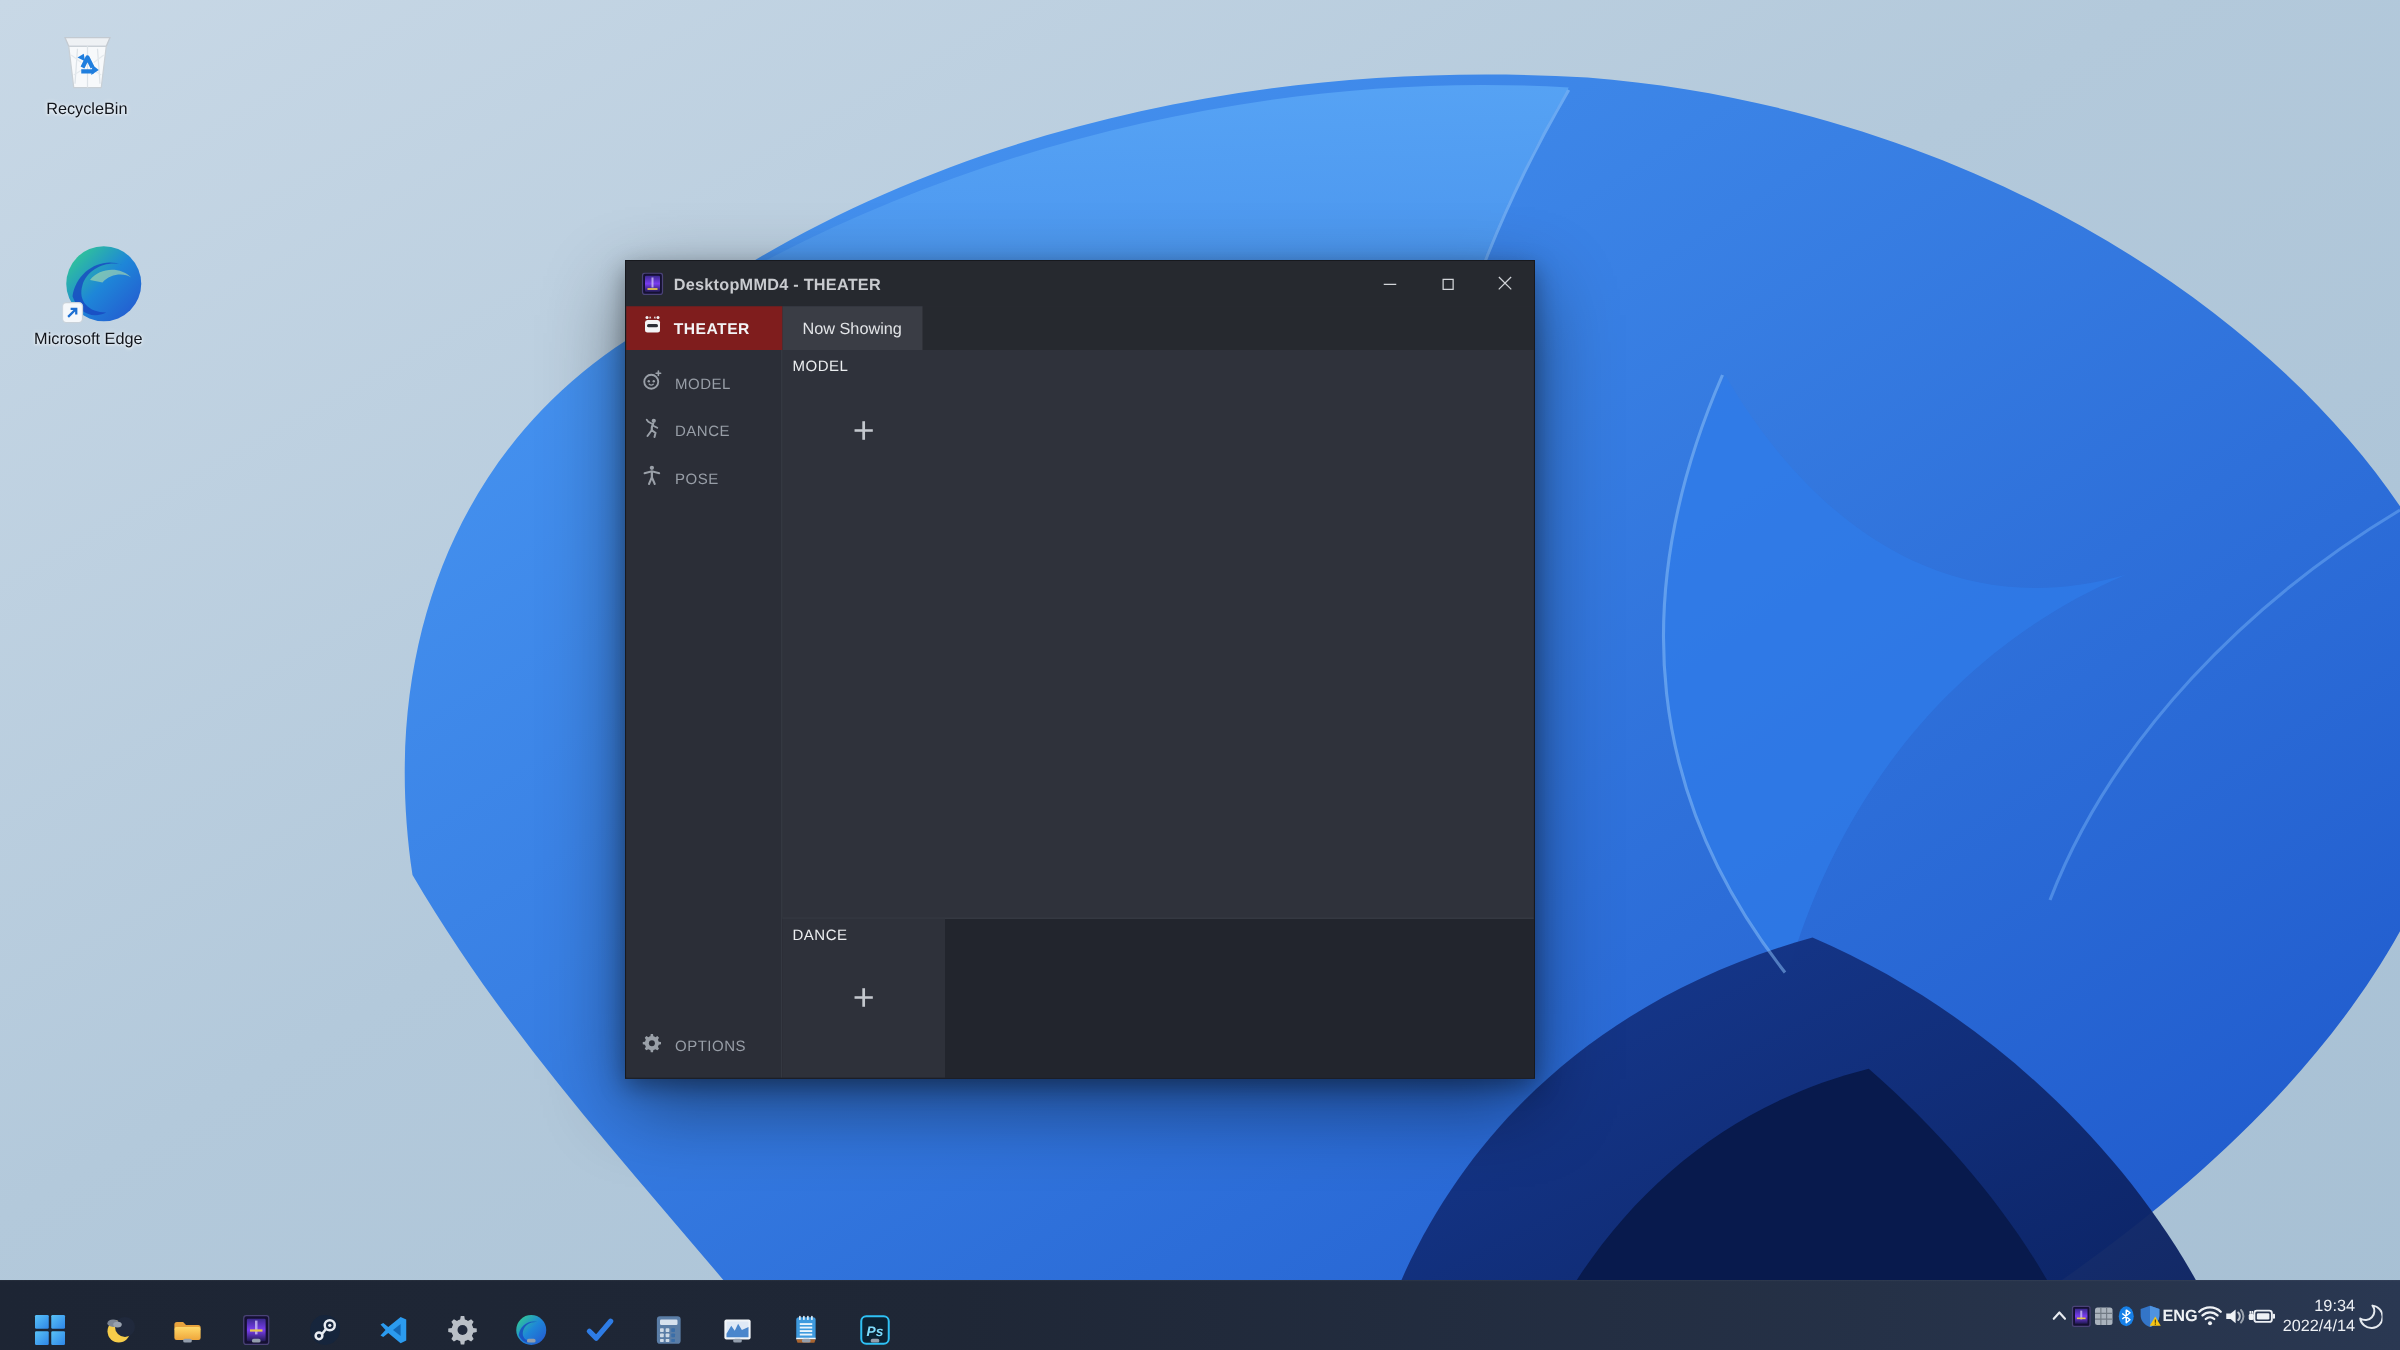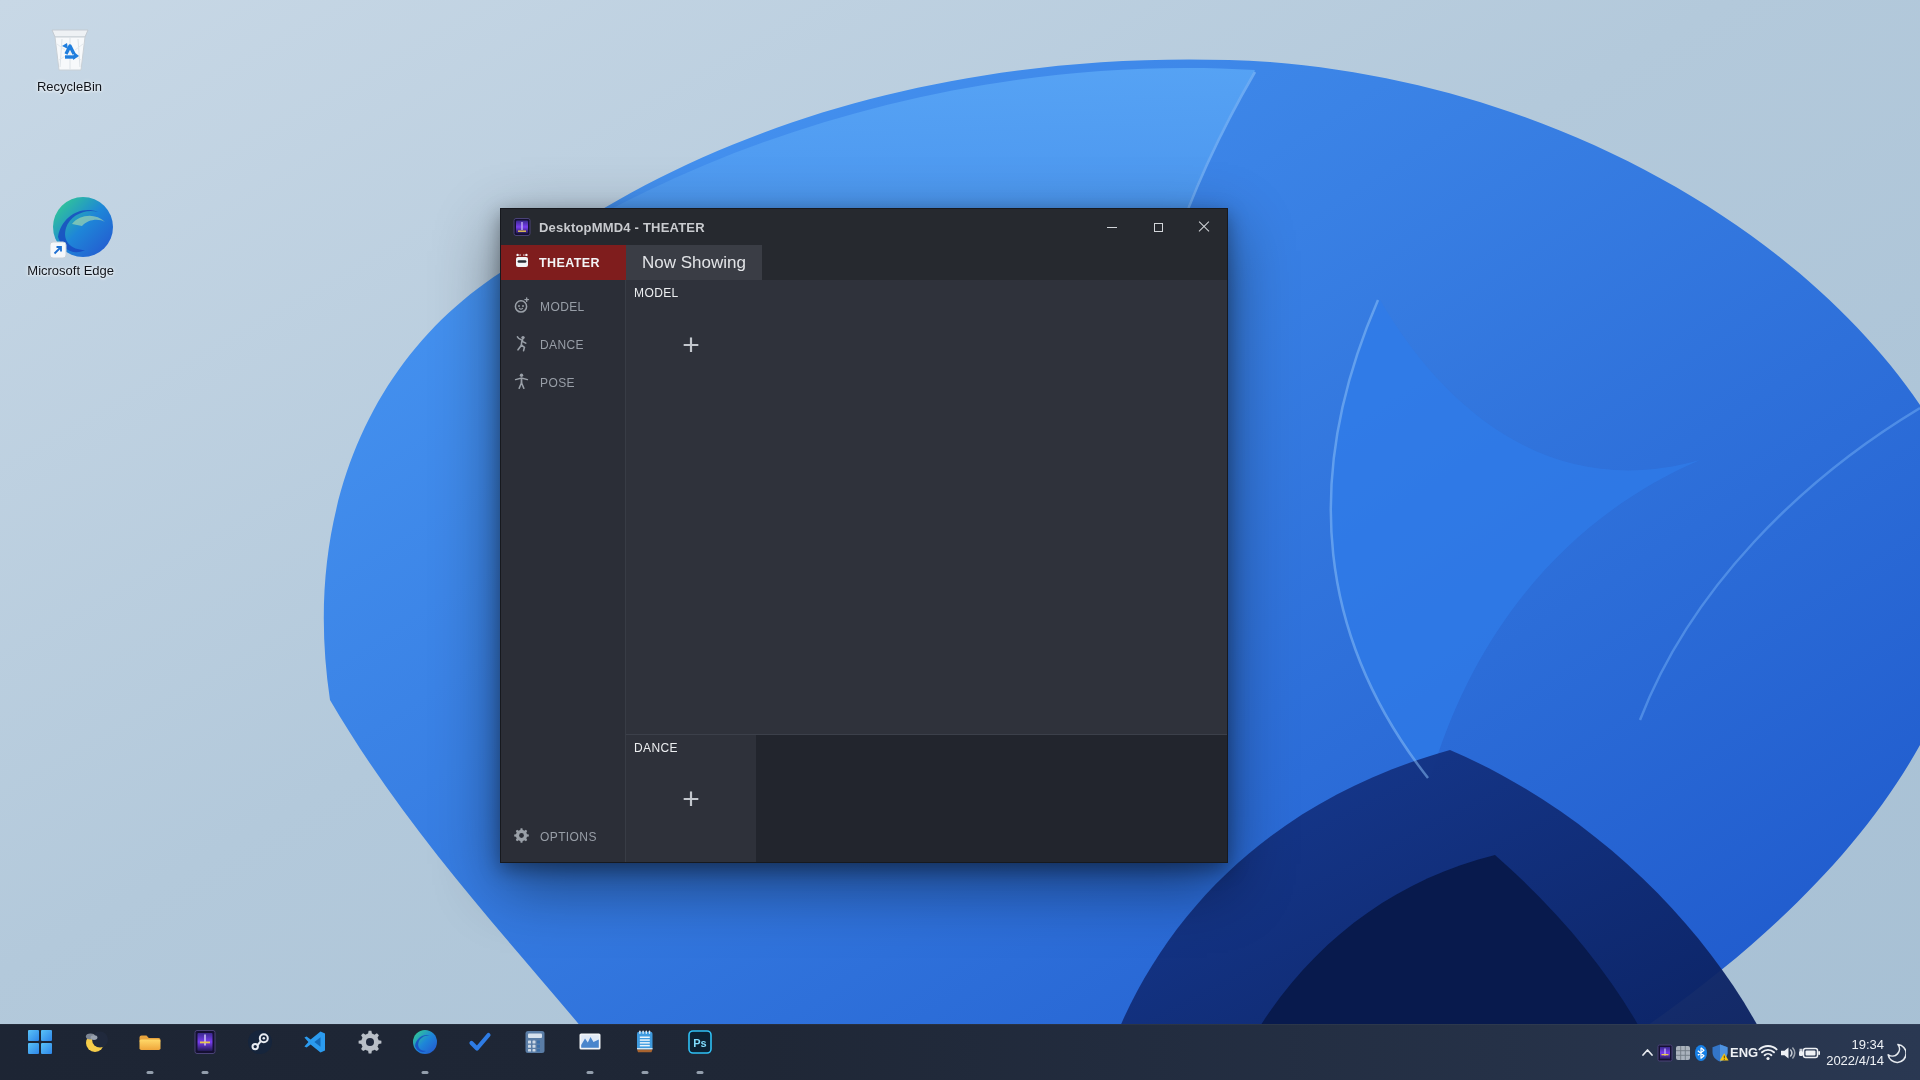--- a/index.html
+++ b/index.html
@@ -33,21 +33,21 @@
   .glyph-max { width:9px; height:9px; border:1px solid #d2d5d9; display:block; }
   .glyph-close { width:12px; height:12px; position:relative; display:block; }
   .glyph-close::before, .glyph-close::after { content:""; position:absolute; left:-1px; top:5px; width:14px; height:1.2px; background:#d2d5d9; }
   .glyph-close::before { transform:rotate(45deg); }
   .glyph-close::after { transform:rotate(-45deg); }
 
   .tabrow { height:35px; flex:0 0 35px; background:#26292f; display:flex; align-items:stretch; }
   .app-tab { width:125px; background:#7f1d1d; display:flex; align-items:center; padding-left:12px; gap:8px; }
   .app-tab .lbl { color:#f3f4f6; font-weight:bold; font-size:12.5px; letter-spacing:.4px; }
   .doc-tab { background:#3a3d45; display:flex; align-items:center; padding:0 16px; }
-  .doc-tab .lbl { color:#e2e4e7; font-size:17px; }
+  .doc-tab .lbl { color:#e2e4e7; font-size:13px; }
 
   .win-body { flex:1; display:flex; min-height:0; }
   .sidebar { width:125px; flex:0 0 125px; background:#2b2e37; border-right:1px solid #383c45;
              display:flex; flex-direction:column; padding-top:8px; }
   .side-item { height:38px; display:flex; align-items:center; gap:10px; padding-left:12px; cursor:default; }
   .side-item .lbl { color:#989ea7; font-size:12px; letter-spacing:.4px; }
   .side-spacer { flex:1; }
   .side-item.options { margin-bottom:6px; }
 
   .content { flex:1; display:flex; flex-direction:column; min-width:0; }
@@ -58,21 +58,21 @@
   .dance-strip { flex:0 0 128px; background:#22252d; border-top:1px solid #3c404a; position:relative; display:flex; }
   .dance-tile { width:130px; height:100%; background:#2e313a; position:relative; }
   .dance-tile .add-cell { width:130px; height:100%; }
 
   
   .taskbar { position:absolute; left:0; bottom:0; width:1920px; height:56px;
              background:linear-gradient(90deg,#1d2534 0%,#1f2736 40%,#253147 78%,#2a3852 100%);
              border-top:1px solid rgba(255,255,255,.04);
              display:flex; align-items:center; }
   .tb-left { display:flex; align-items:center; padding-left:18px; height:100%; }
-  .tb-btn { width:44px; height:48px; margin-right:11px; position:relative; display:flex; align-items:flex-start; justify-content:center; border-radius:6px; cursor:default; }
+  .tb-btn { width:44px; height:48px; margin-right:11px; position:relative; display:flex; align-items:flex-end; justify-content:center; border-radius:6px; cursor:default;font-style:italic; }
   .run-dot { position:absolute; bottom:3px; left:50%; transform:translateX(-50%); width:7px; height:3px; border-radius:2px; background:#939eac; }
   .tray { margin-left:auto; display:flex; align-items:center; gap:0; padding-right:14px; height:100%; }
   .tray-btn { display:flex; align-items:center; justify-content:center; cursor:default; }
   .tray-text { color:#eef1f5; font-size:13px; font-weight:bold; }
   .clock { text-align:right; color:#eef1f5; font-size:13px; line-height:16px; margin-left:4px; cursor:default; }
 </style>
 </head>
 <body>
 
 <div class="screen">

